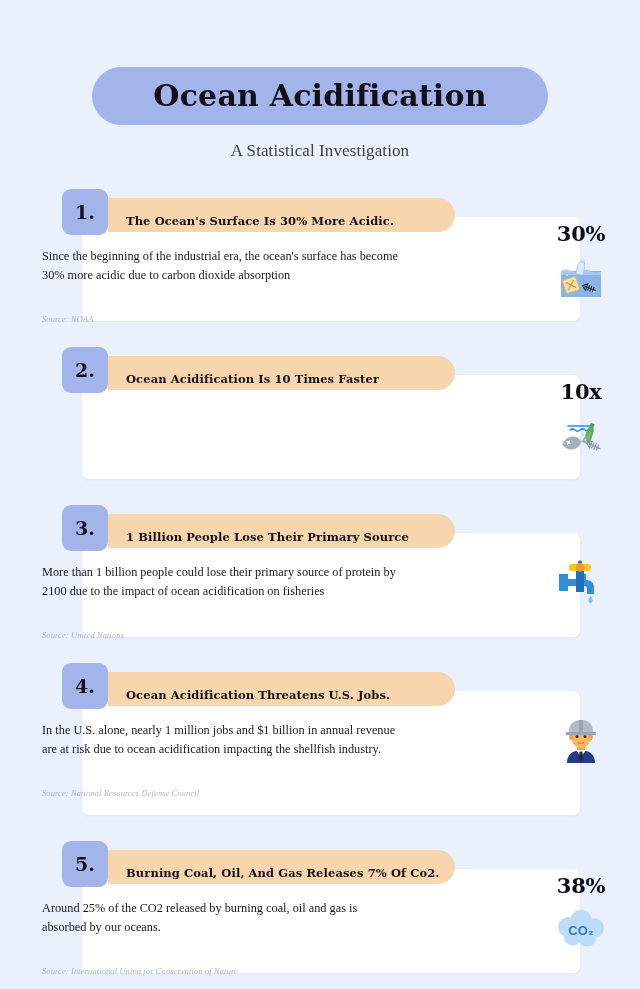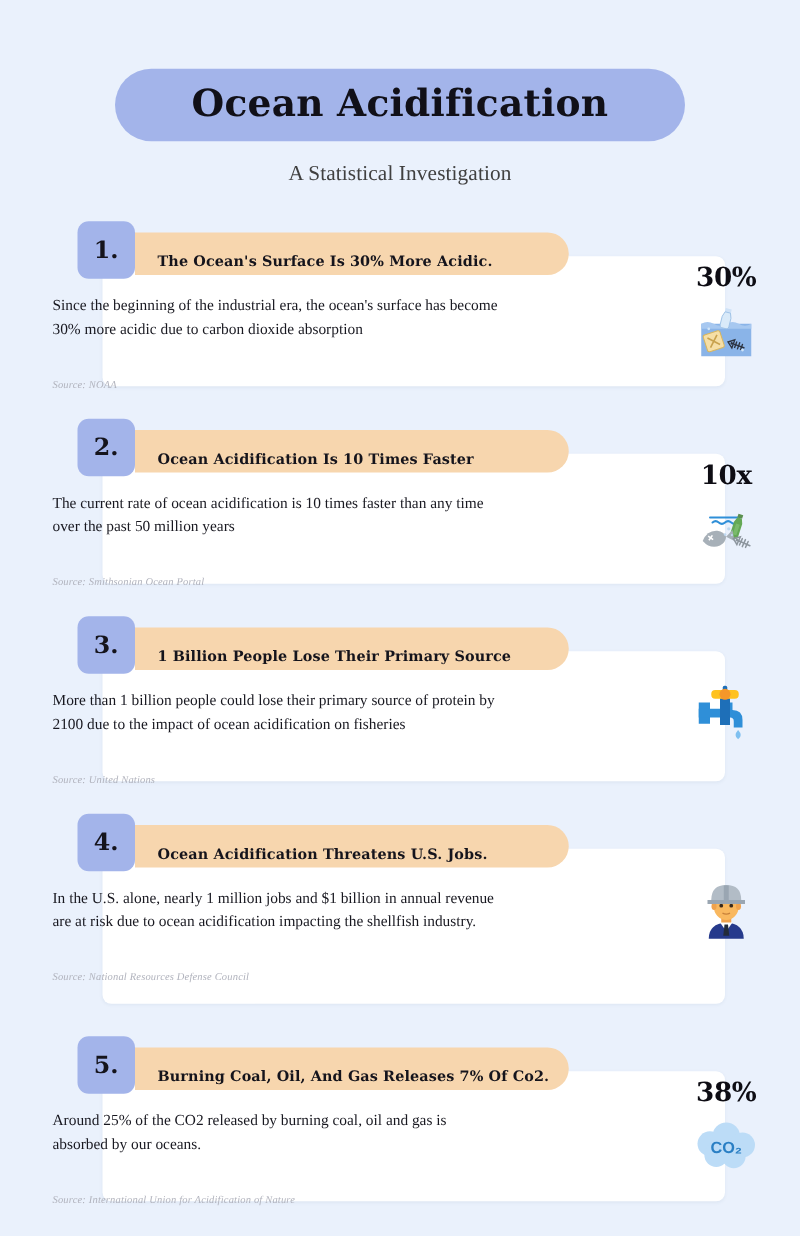--- a/index.html
+++ b/index.html
@@ -17,21 +17,21 @@
     width: 640px;
     height: 989px;
     background: #eaf1fc;
   }
 
   
   .header { padding-top: 55px; }
 
   .title-pill {
     width: 456px;
-    margin: 0 auto;
+    margin: 12px auto;
     background: #a3b4ea;
     border-radius: 34px;
     height: 58px;
     display: flex;
     align-items: center;
     justify-content: center;
   }
 
   .title-text {
     font-family: "DejaVu Serif", "Liberation Serif", serif;
@@ -220,24 +220,20 @@
       </div>
     </div>
 
     <div class="card">
       <div class="card-body"></div>
       <div class="num-badge">
         <span>2.</span>
       </div>
       <div class="banner">
         <span>Ocean Acidification Is 10 Times Faster</span>
-      </div>
-      <div class="card-text">
-        <div class="desc">The current rate of ocean acidification is 10 times faster than any time over the past 50 million years</div>
-        <div class="source">Source: Smithsonian Ocean Portal</div>
       </div>
       <div class="stat-col">
         <div class="stat-num">10x</div>
         <div class="icon-wrap">
           <svg width="50" height="42" viewBox="0 0 50 42">
             <g stroke="#2f8fd8" stroke-width="1.6" fill="none" stroke-linecap="round">
               <path d="M12 11 h24"></path>
               <path d="M14 15 q2.5 -2.2 5 0 q2.5 2.2 5 0 q2.5 -2.2 5 0 q2.5 2.2 5 0"></path>
             </g>
             <g transform="rotate(18 33 20)">
@@ -331,21 +327,21 @@
     <div class="card">
       <div class="card-body"></div>
       <div class="num-badge">
         <span>5.</span>
       </div>
       <div class="banner">
         <span>Burning Coal, Oil, And Gas Releases 7% Of Co2.</span>
       </div>
       <div class="card-text">
         <div class="desc">Around 25% of the CO2 released by burning coal, oil and gas is absorbed by our oceans.</div>
-        <div class="source">Source: International Union for Acidification of Nature</div>
+        <div class="source">Source: International Union for Conservation of Nature</div>
       </div>
       <div class="stat-col">
         <div class="stat-num">38%</div>
         <div class="icon-wrap">
           <svg width="58" height="42" viewBox="0 0 58 42">
             <g fill="#bcdcf7">
               <circle cx="16" cy="18" r="10"></circle>
               <circle cx="29" cy="12" r="11"></circle>
               <circle cx="42" cy="19" r="10"></circle>
               <circle cx="21" cy="27" r="9.5"></circle>

